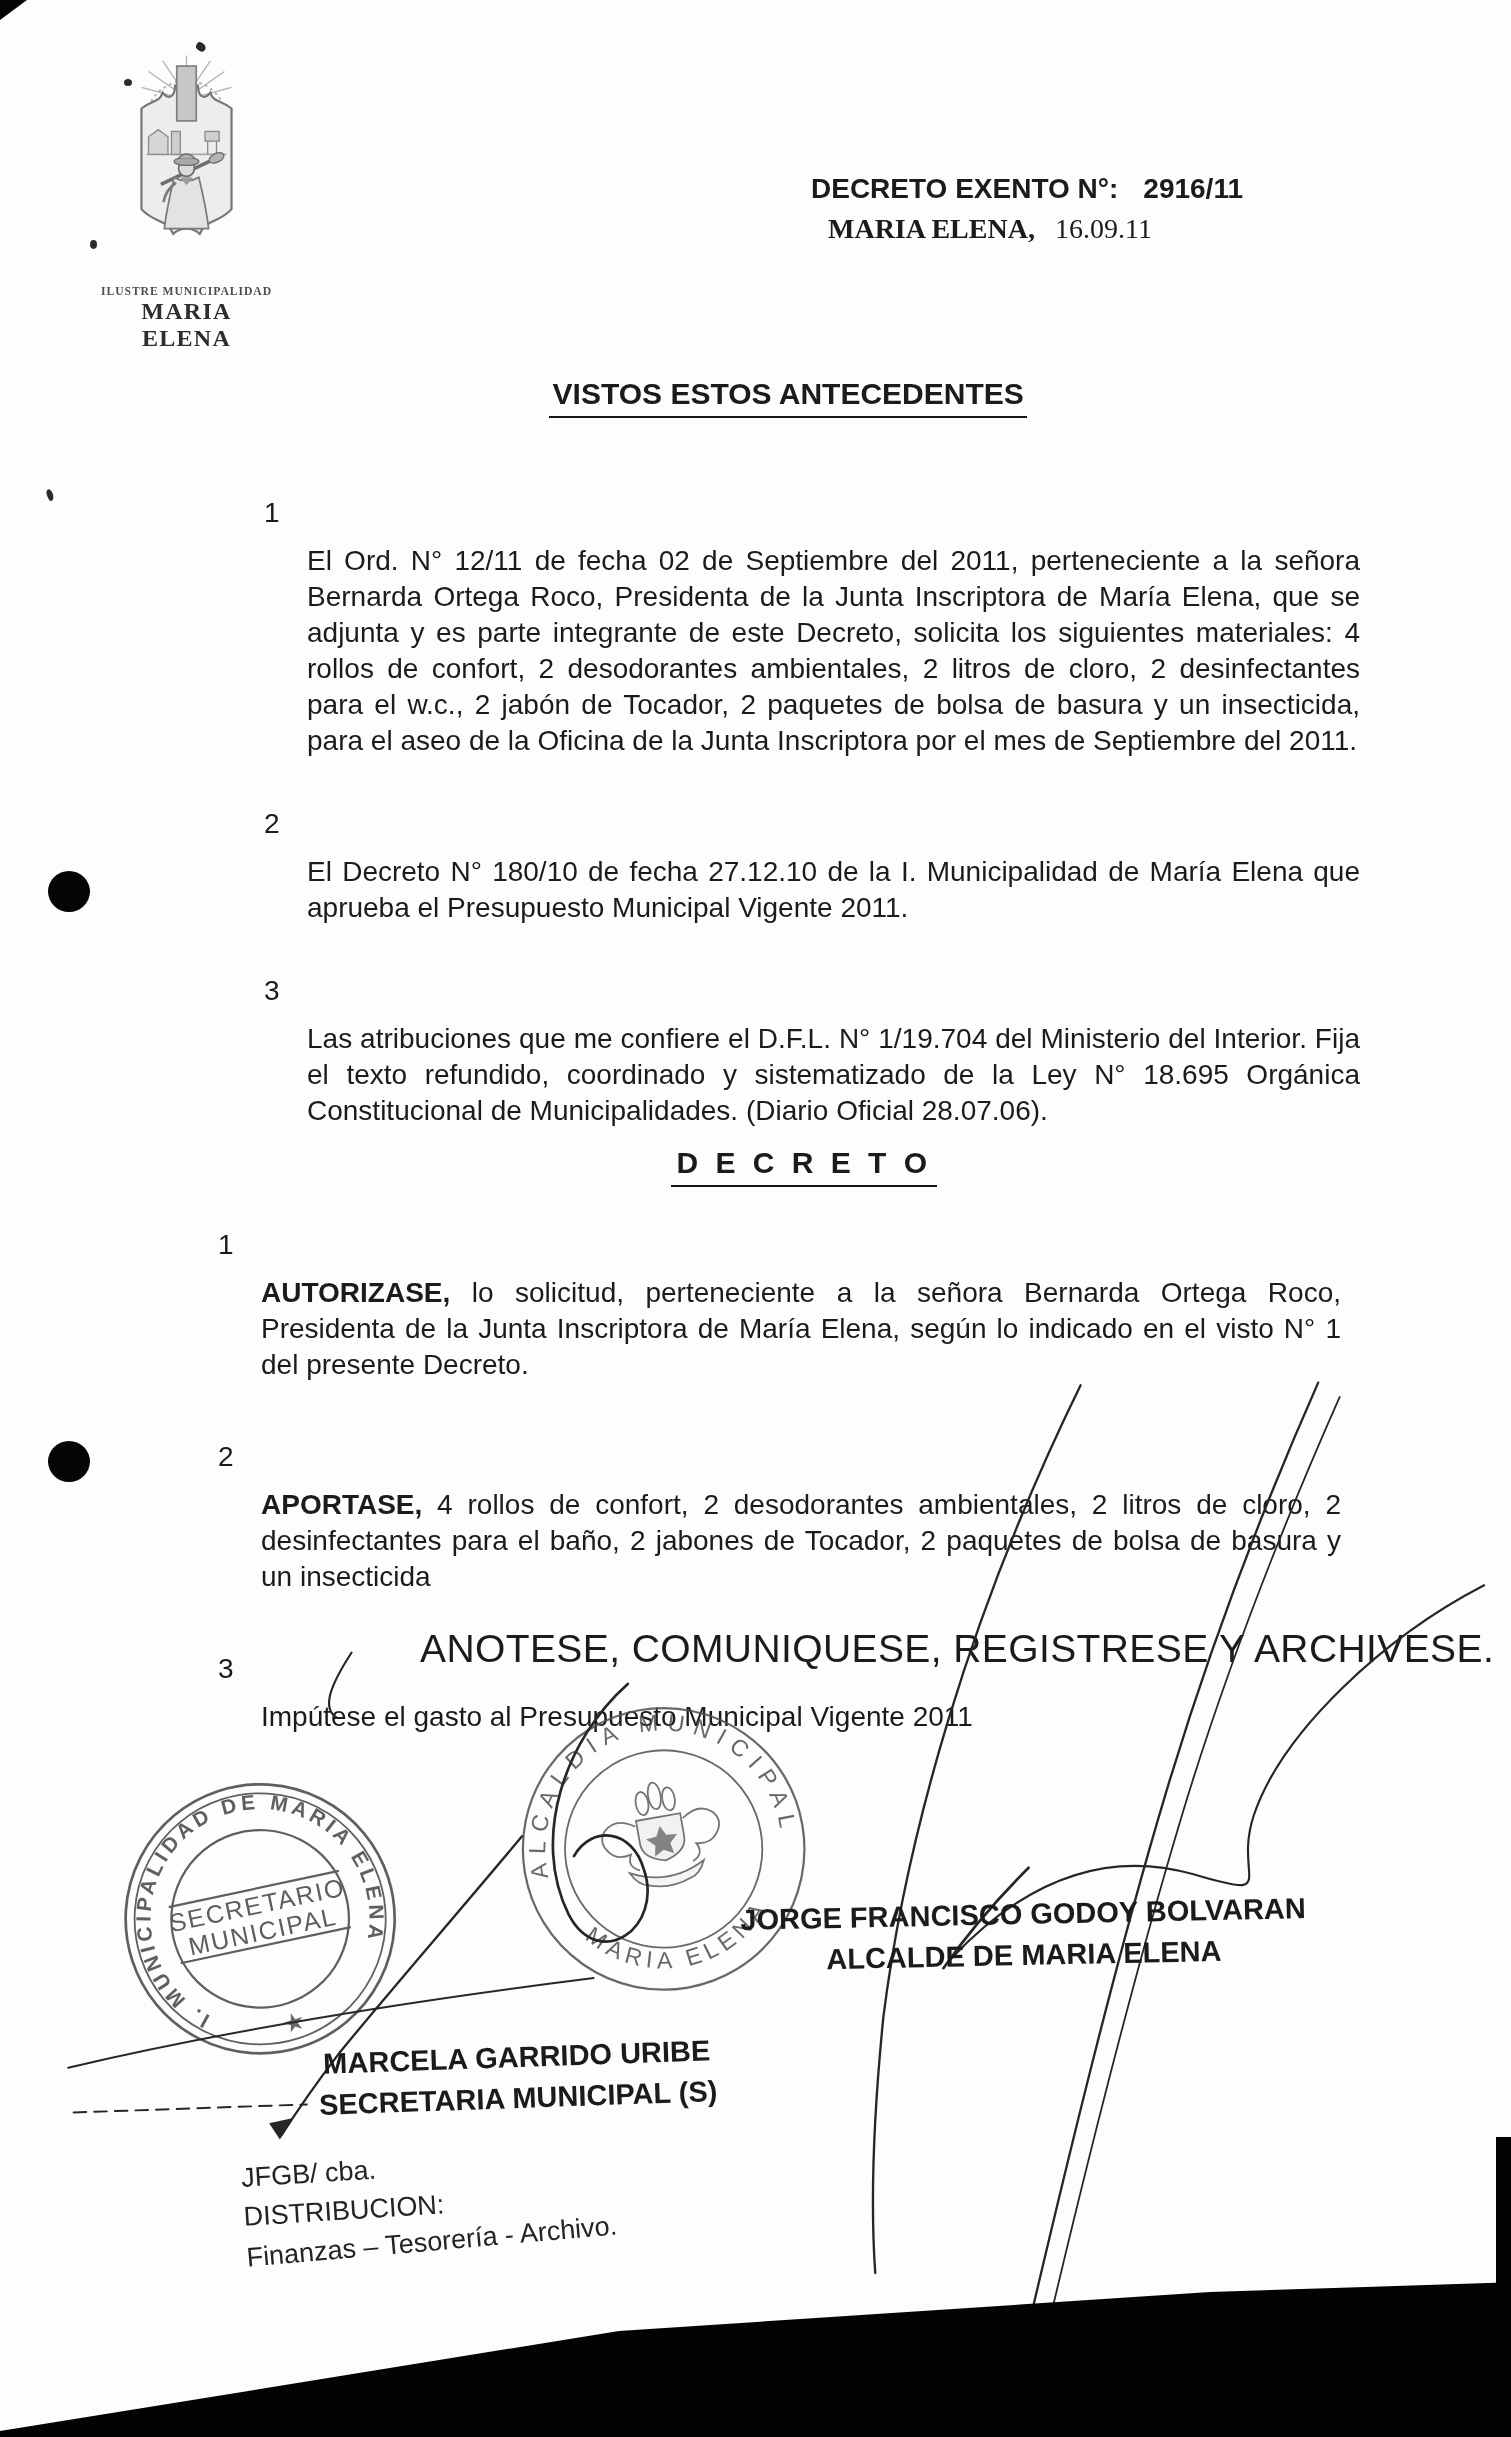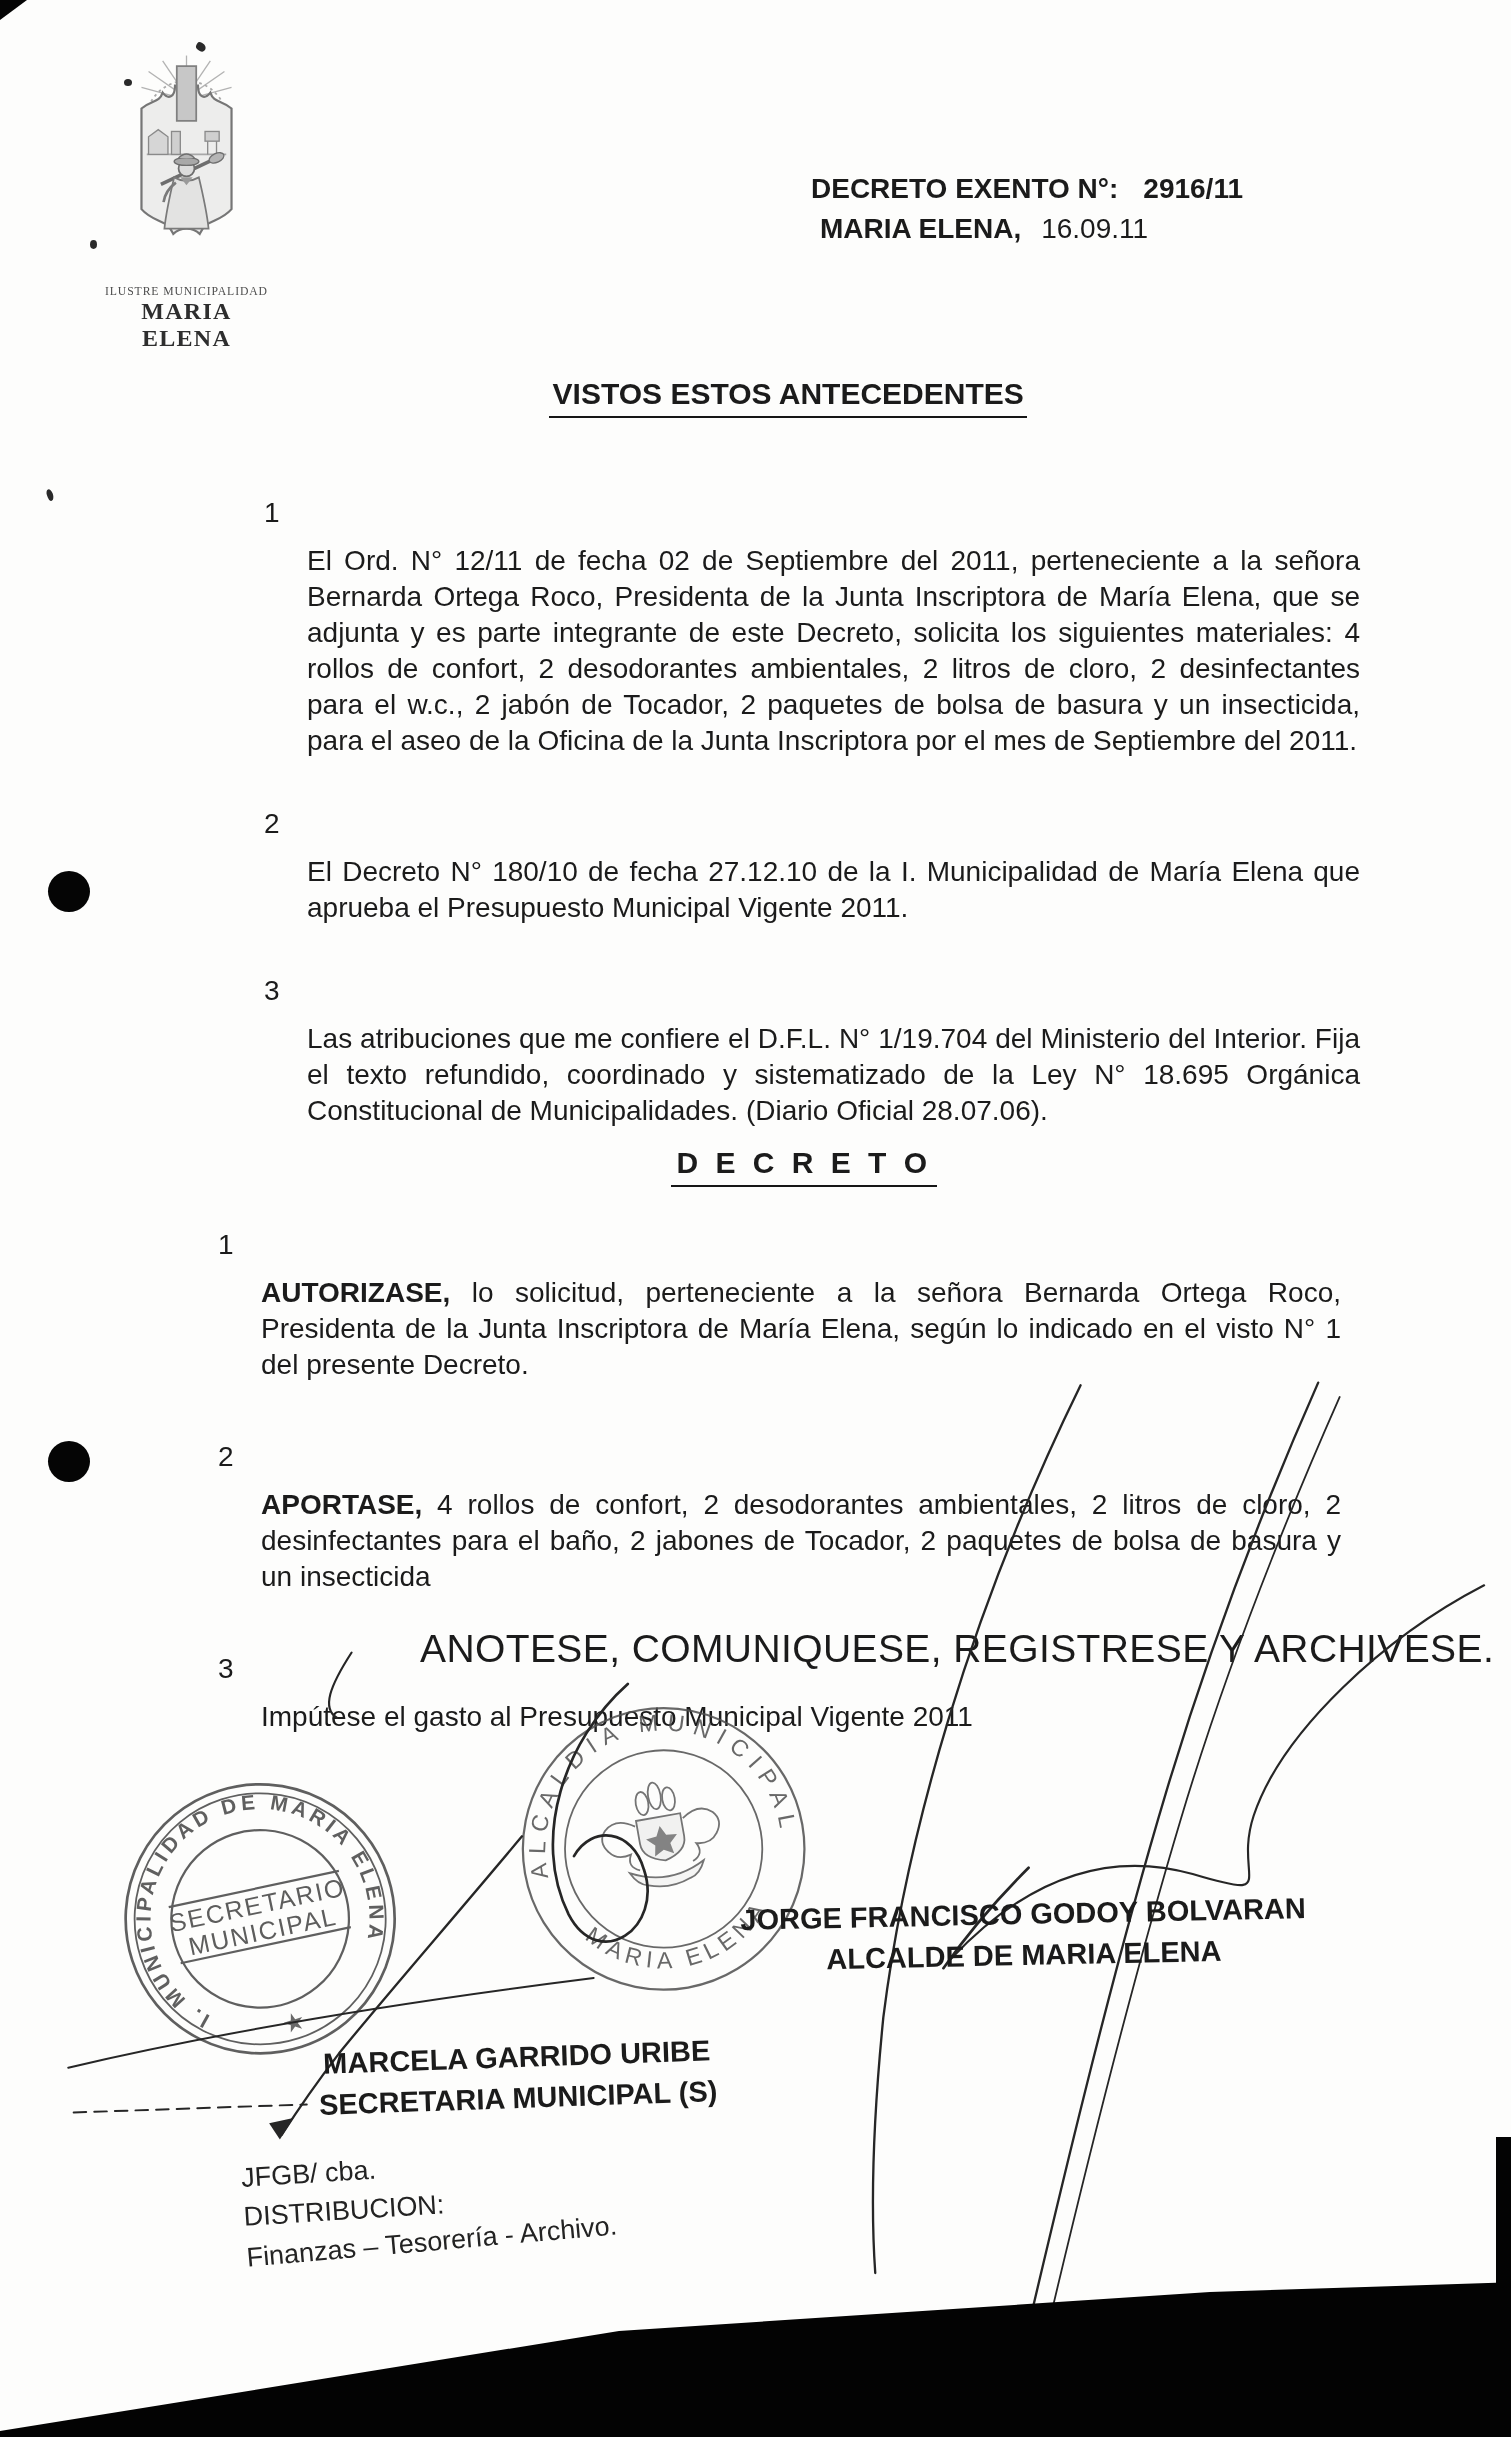--- a/index.html
+++ b/index.html
@@ -4,27 +4,27 @@
 <style>
   html,body{margin:0;padding:0;background:#9a9a9a;}
   .page{
     position:relative;width:1512px;height:2438px;margin:0 auto;
     background:#fdfdfc;overflow:hidden;
     font-family:"Liberation Sans",sans-serif;color:#1b1b1b;
   }
   .abs{position:absolute;}
   
   .logo-wrap{left:97px;top:52px;width:179px;text-align:center;}
-  .logo-org{font-family:"Liberation Serif",serif;font-size:11.7px;letter-spacing:0.9px;color:#4e4e4e;margin:3.6px 0 0 0;}
+  .logo-org{font-family:"Liberation Serif",serif;font-size:11.7px;letter-spacing:0.9px;color:#4e4e4e;margin:3.6px 0 0 0;font-weight:bold;}
   .logo-city{font-family:"Liberation Serif",serif;font-size:24px;font-weight:bold;letter-spacing:1.3px;color:#2e2e2e;margin:0.9px 0 0 0;}
   .decree-head{left:811px;top:169px;font-size:28px;line-height:40px;}
   .decree-head .row{display:flex;}
   .decree-head .lbl{font-weight:bold;}
   .decree-head .num{font-weight:bold;margin-left:25px;}
-  .decree-head .row2{margin-left:9px;}
+  .decree-head .row2{margin-left:17px;font-family:Liberation Serif, serif;}
   .decree-head .date{font-weight:normal;margin-left:20px;}
   
   .vistos-title{left:549px;top:377px;font-size:30px;font-weight:bold;
     border-bottom:2.7px solid #161616;padding:0 3.6px 4.5px 3.6px;}
   .decreto-title{left:671px;top:1146px;font-size:30px;font-weight:bold;letter-spacing:4.5px;
     border-bottom:2.7px solid #161616;padding:0 5.4px 5.4px 5.4px;}
   .closing{left:420px;top:1627px;font-size:39px;font-weight:normal;letter-spacing:0.4px;}
   
   .body-text{font-size:28px;line-height:36px;}
   .vistos-list{left:264px;top:495px;width:1096px;}

